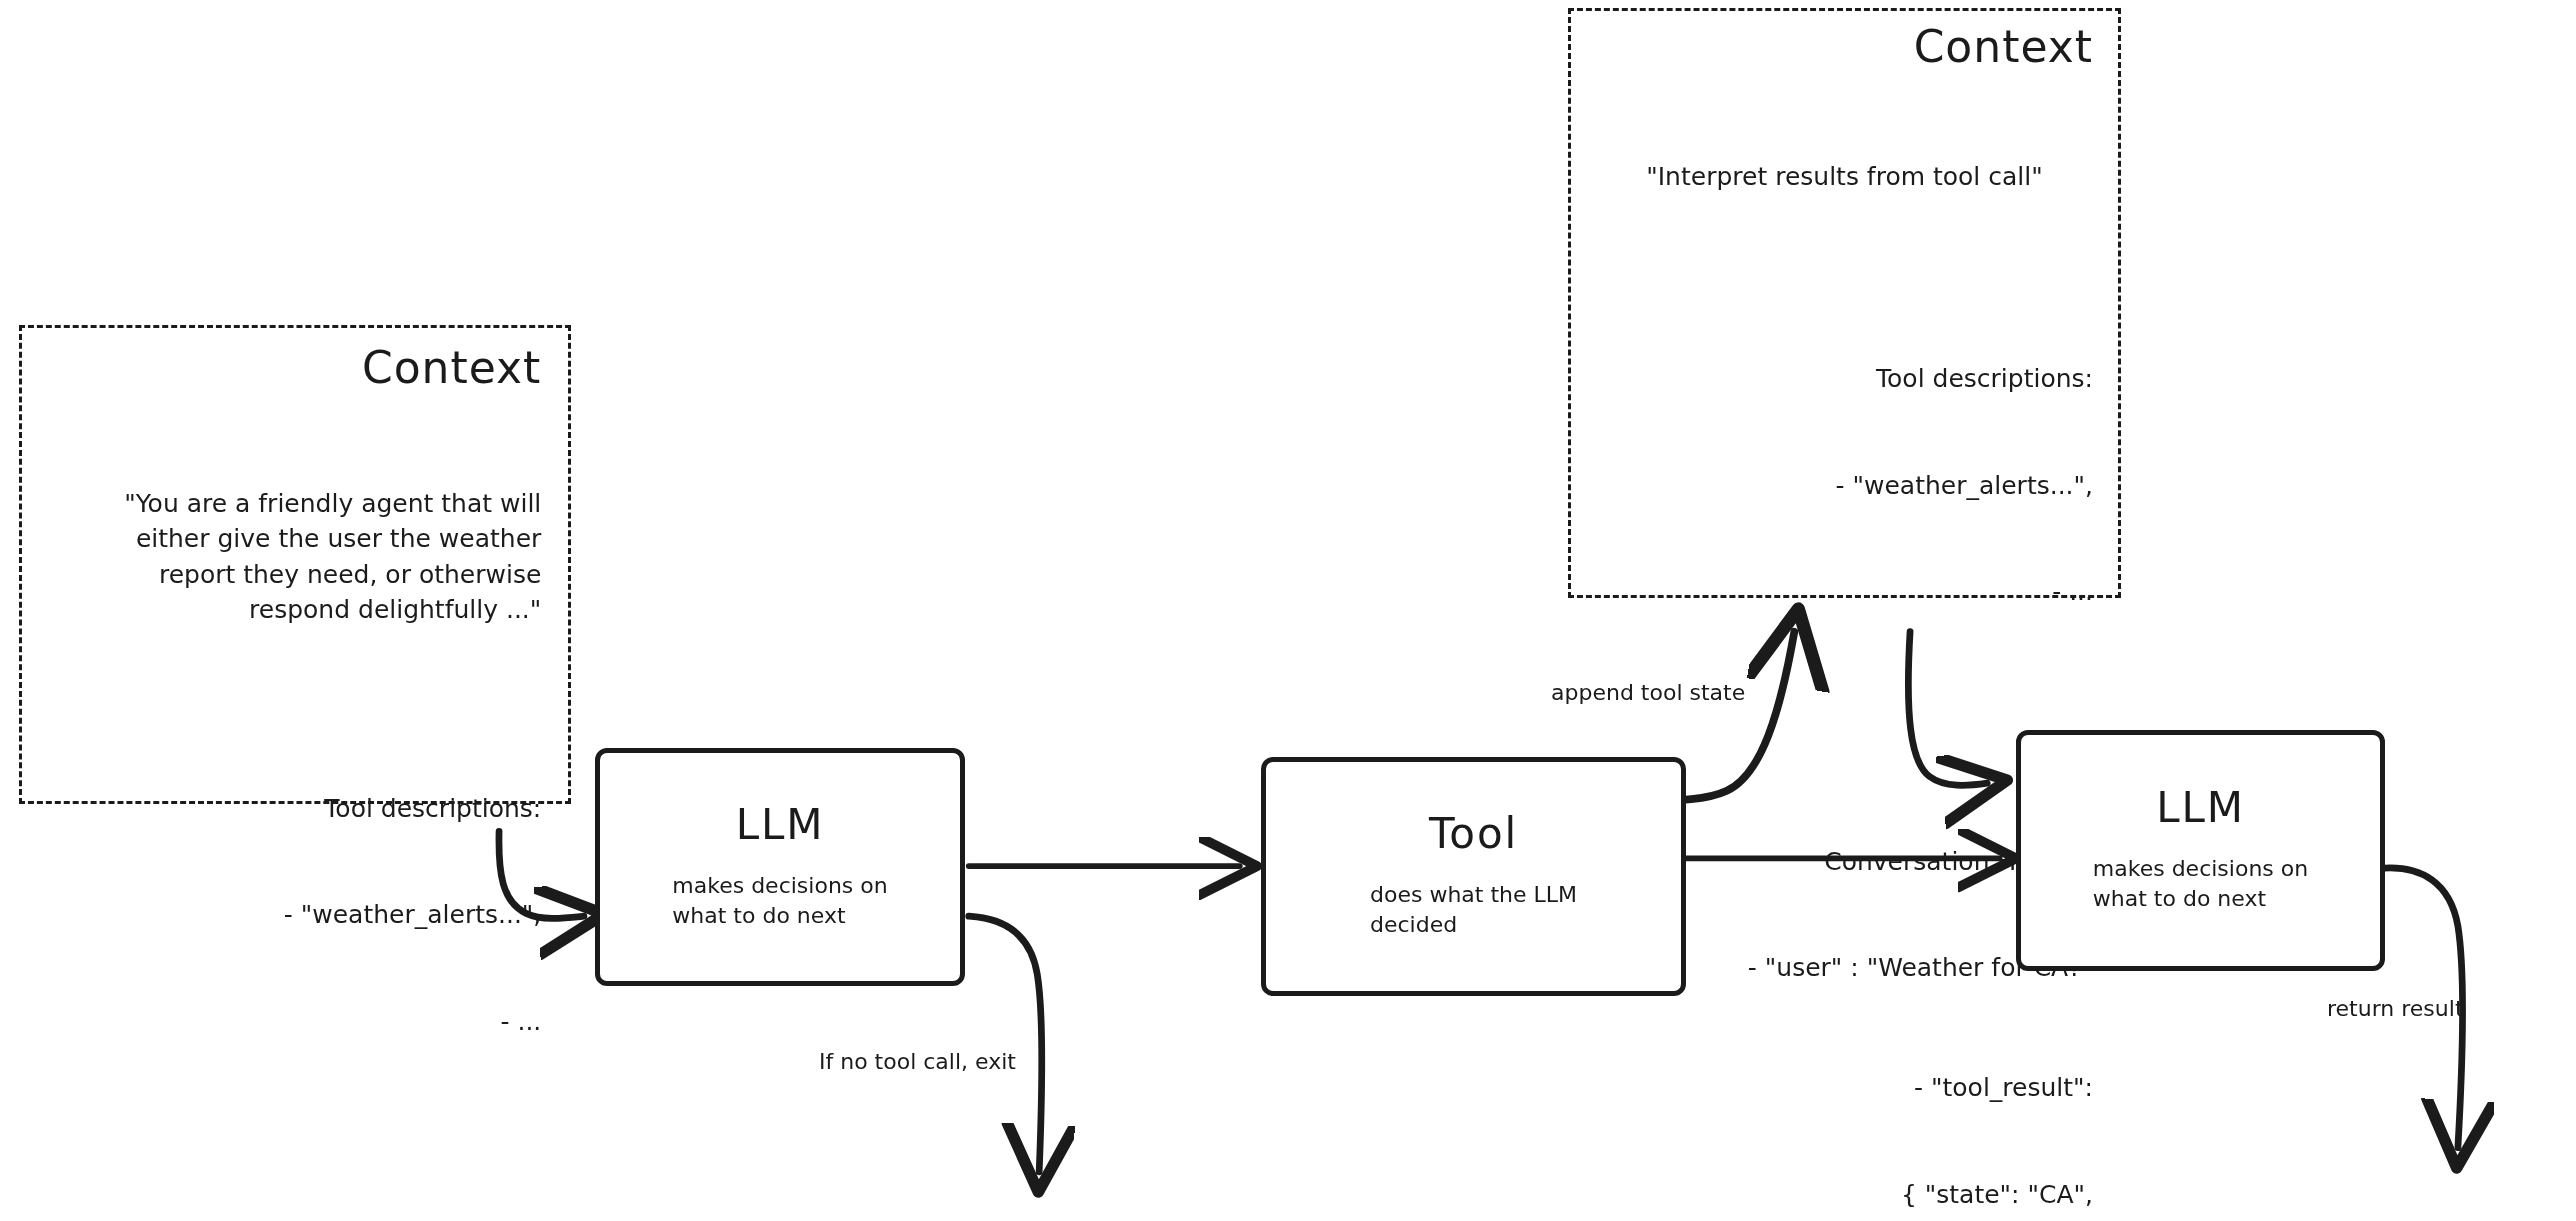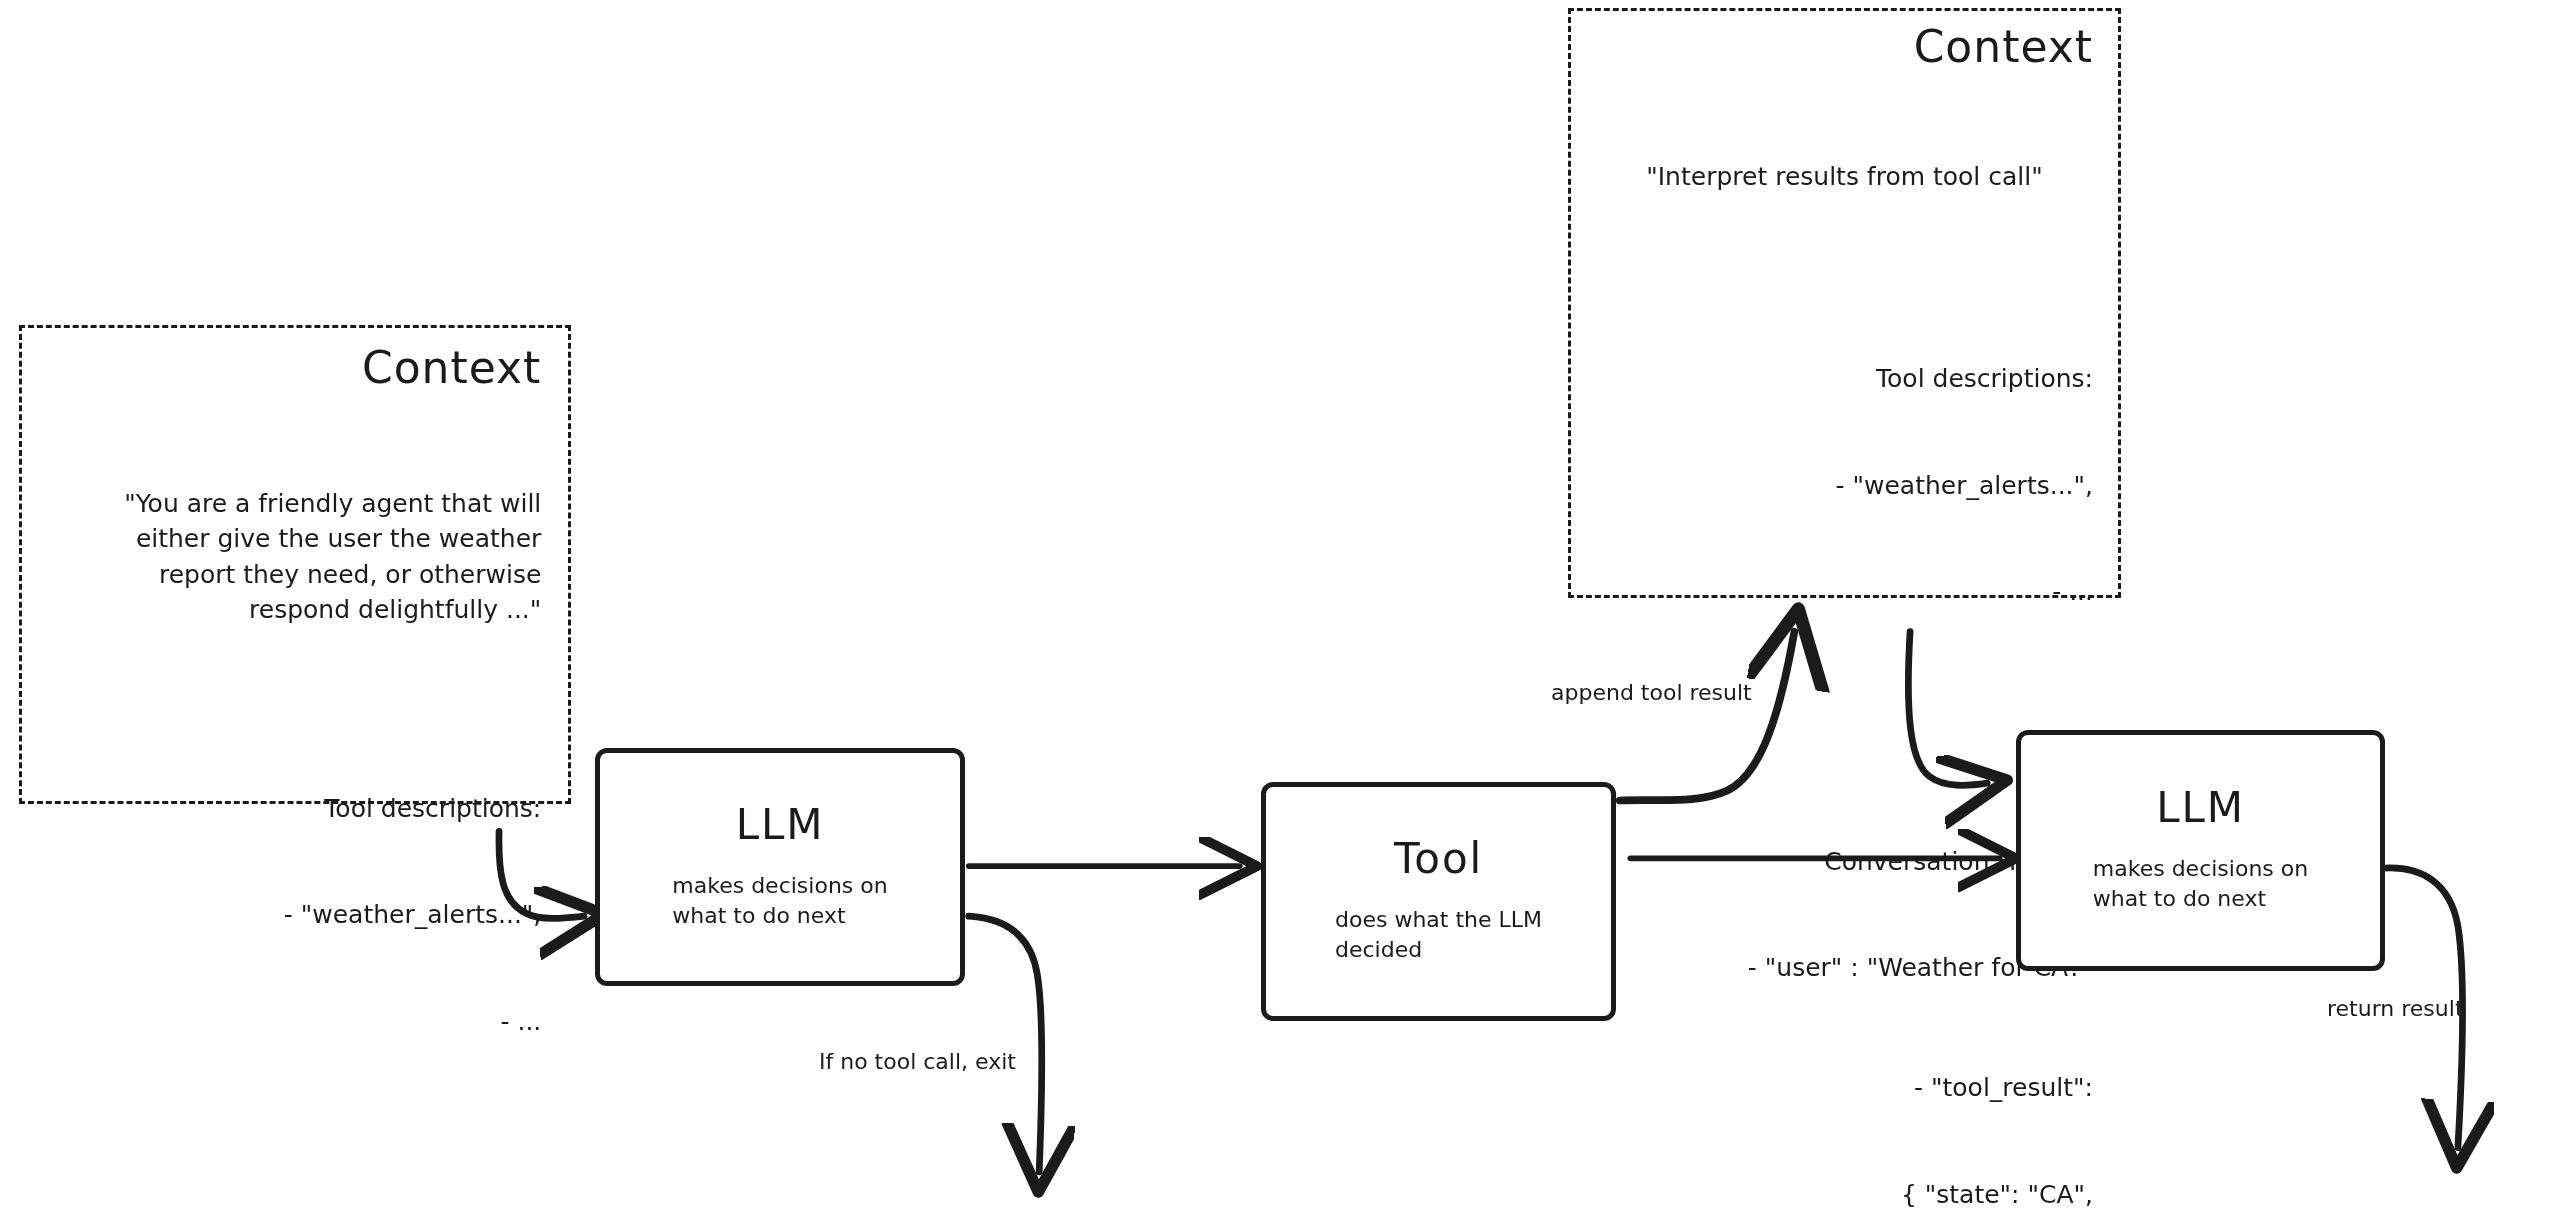--- a/index.html
+++ b/index.html
@@ -165,32 +165,32 @@
       </div>
     </div>
   </div>
 
   <div class="node" style="left:595px; top:748px; width:370px; height:238px;">
     <div class="node-title">LLM</div>
     <div class="node-sub">makes decisions on
 what to do next</div>
   </div>
 
-  <div class="node" style="left:1261px; top:782px; width:355px; height:239px;">
+  <div class="node" style="left:1261px; top:757px; width:425px; height:239px;">
     <div class="node-title">Tool</div>
     <div class="node-sub">does what the LLM
 decided</div>
   </div>
 
   <div class="node" style="left:2016px; top:730px; width:369px; height:241px;">
     <div class="node-title">LLM</div>
     <div class="node-sub">makes decisions on
 what to do next</div>
   </div>
 
   <div class="edge-label" style="left:819px; top:1049px;">If no tool call, exit</div>
 
-  <div class="edge-label" style="left:1551px; top:680px;">append tool result</div>
+  <div class="edge-label" style="left:1551px; top:680px;">append tool state</div>
 
   <div class="edge-label" style="left:2327px; top:996px;">return result</div>
 
 </div>
 
 
 </body></html>

